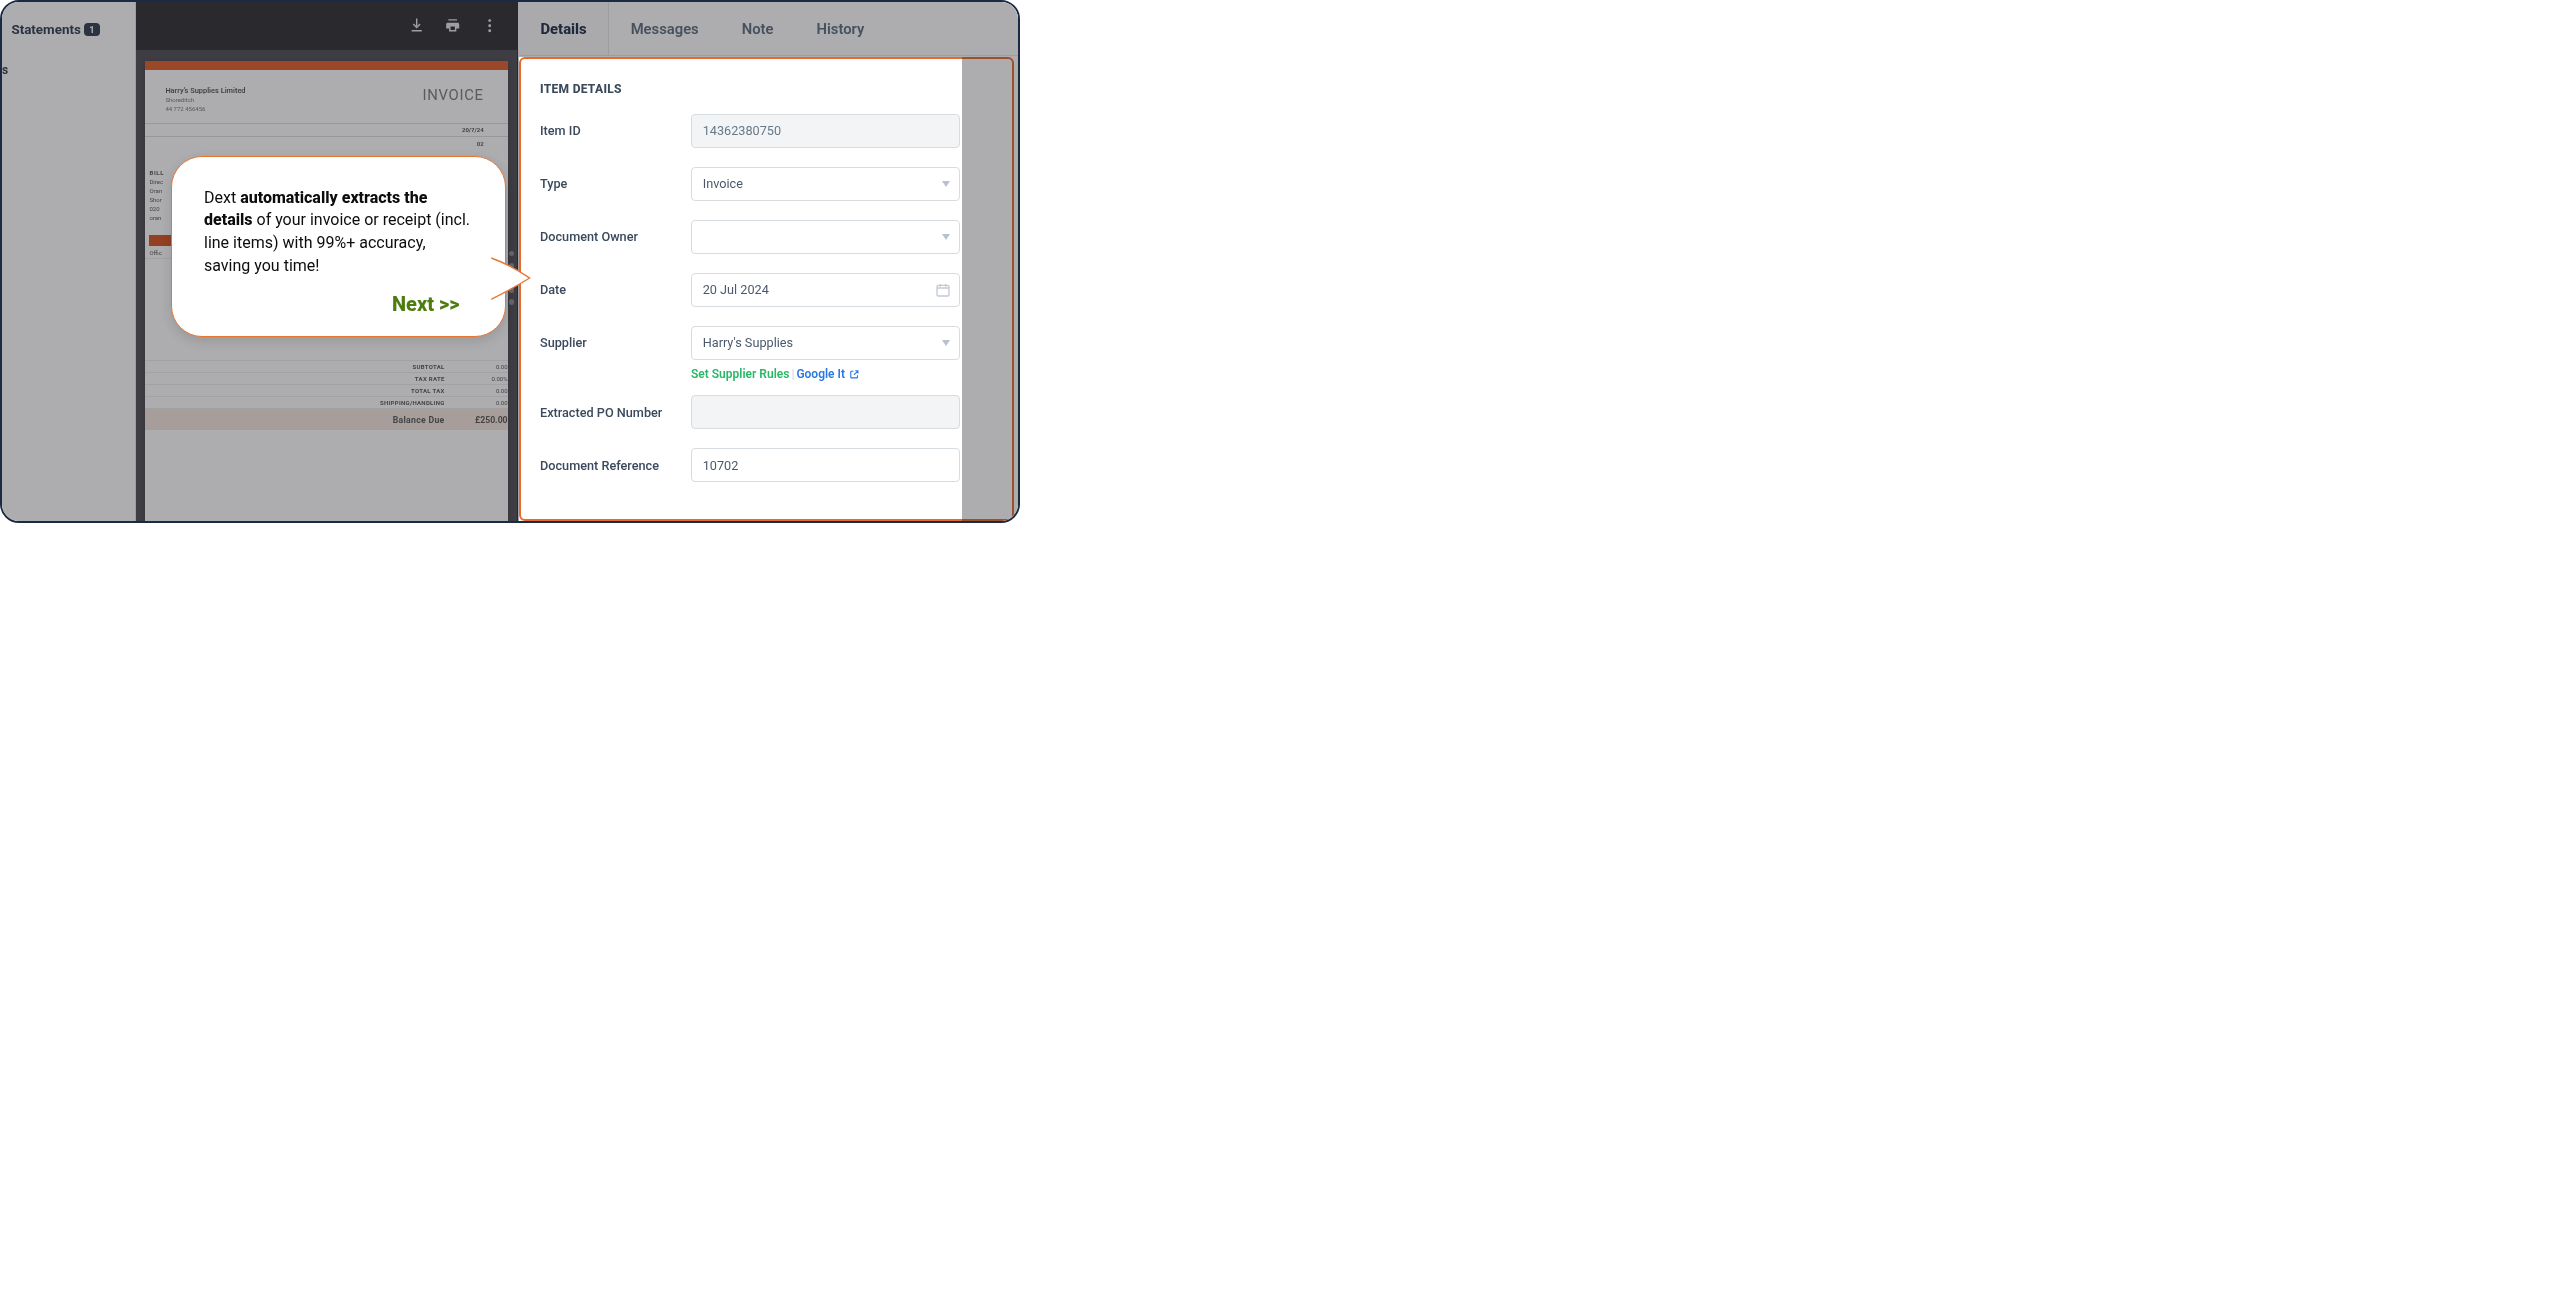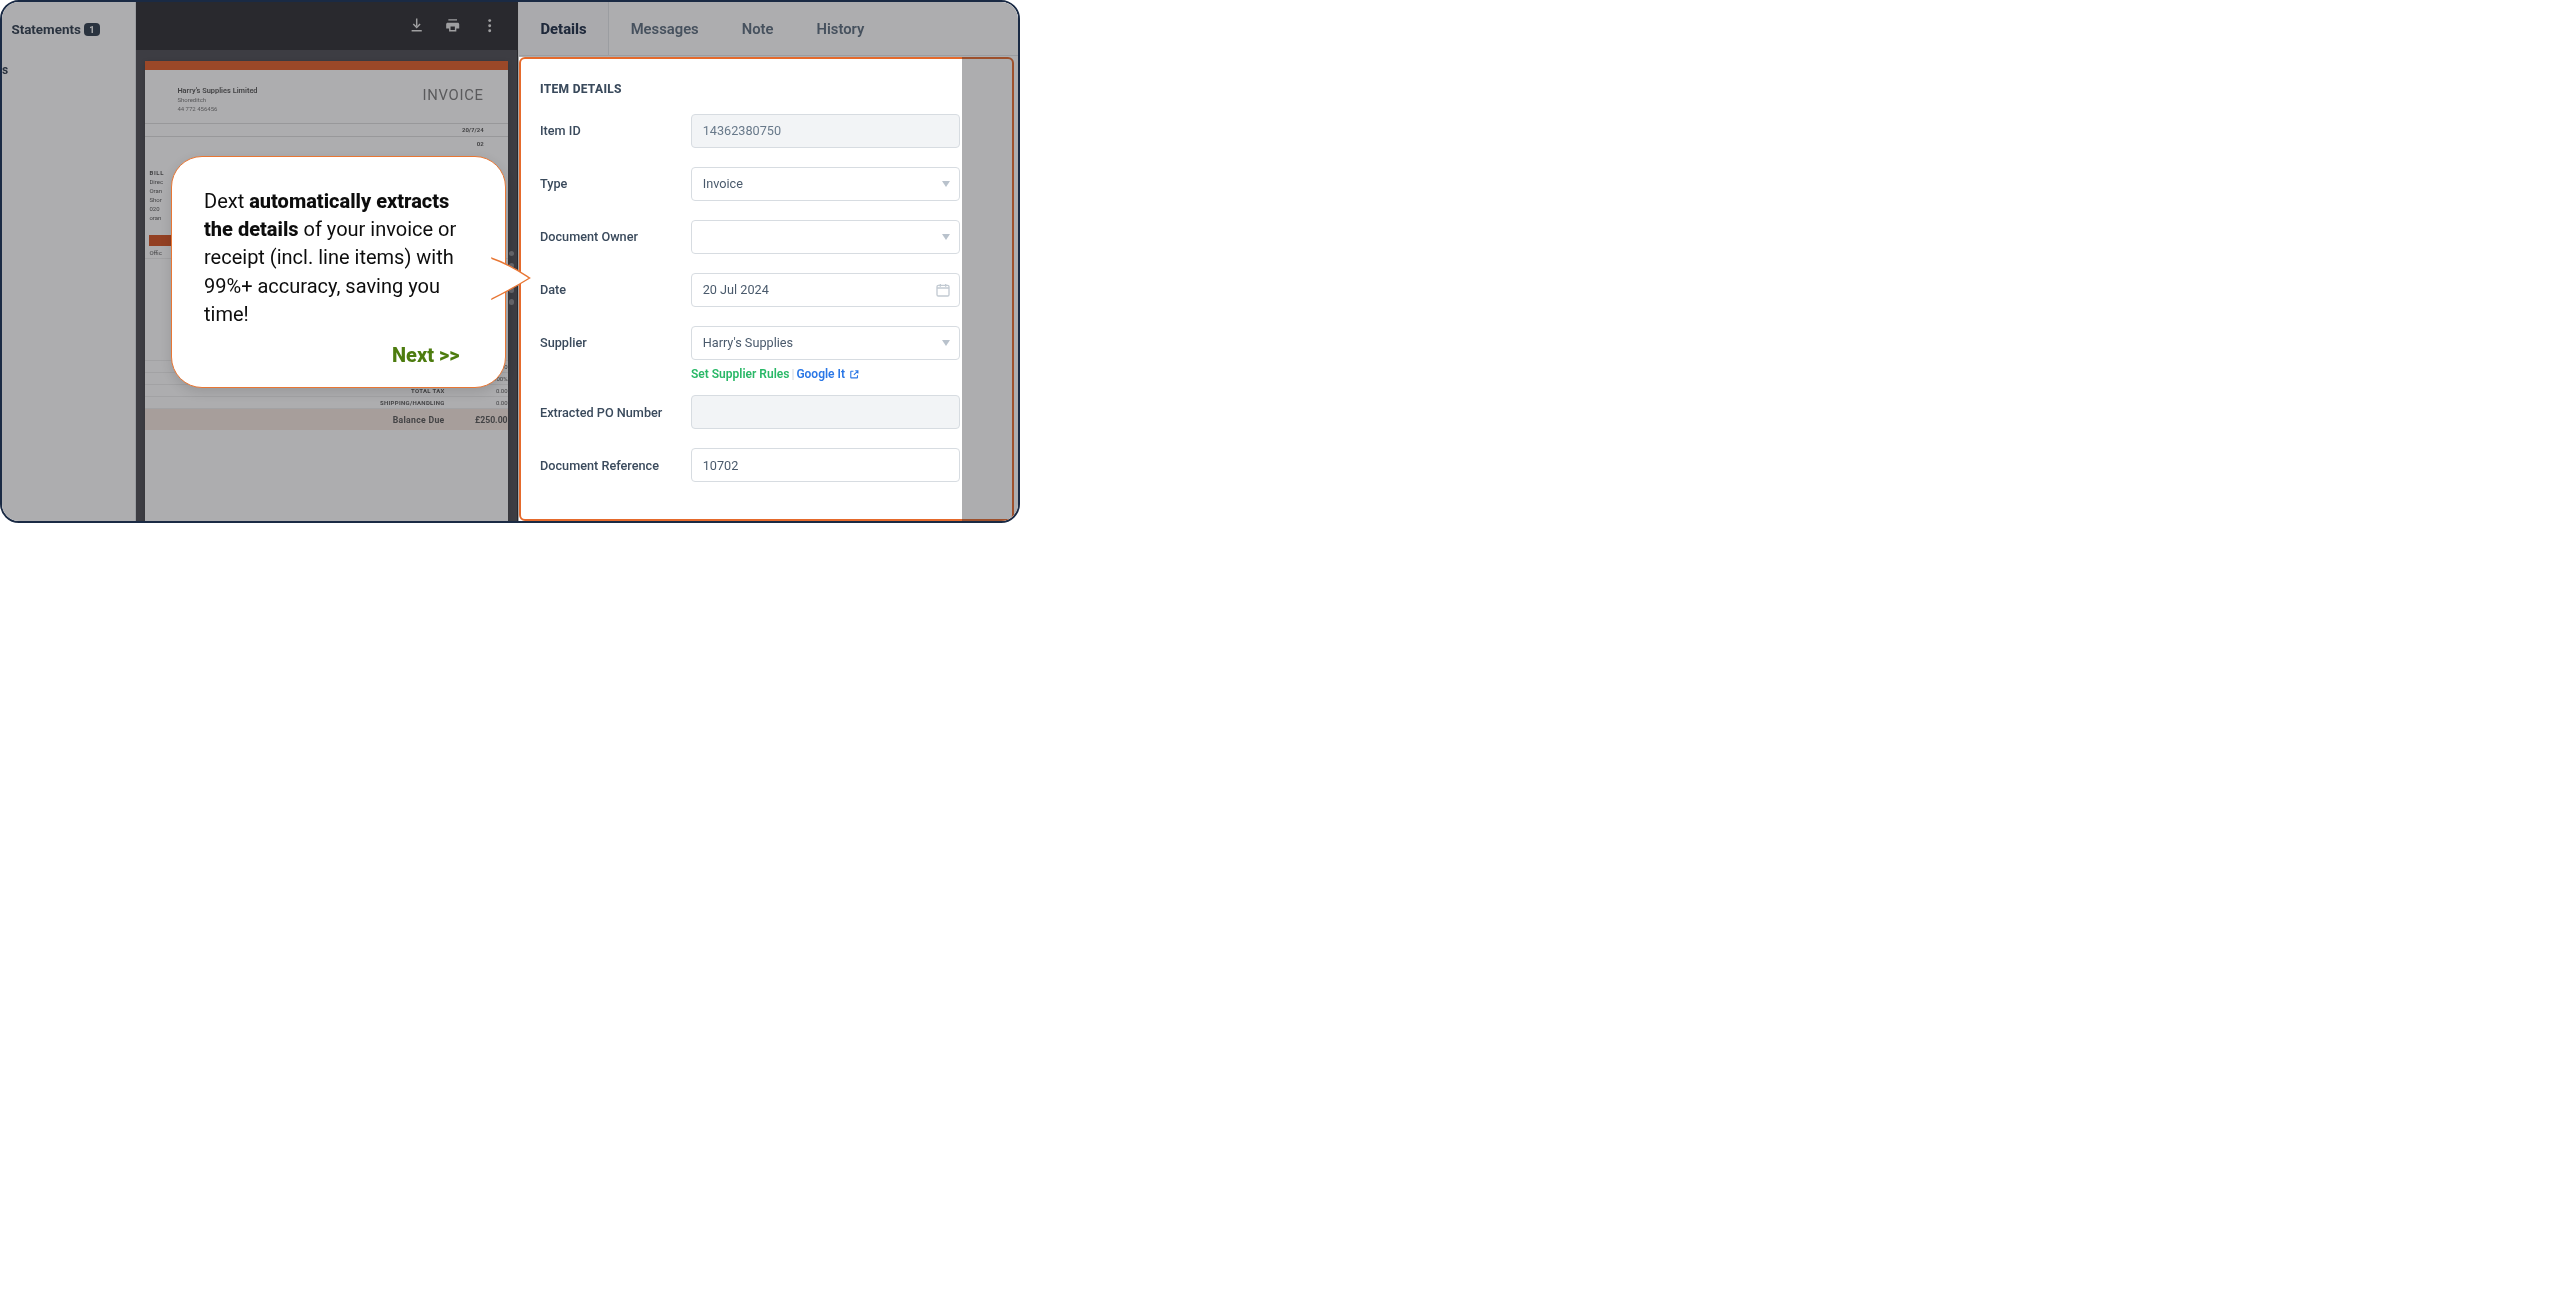--- a/index.html
+++ b/index.html
@@ -91,21 +91,21 @@
     bottom: -13.4px;
     background: #fff;
     box-shadow: 0 1.3px 4px rgba(0,0,0,0.25);
     font-size: 6.7px;
     color: #444;
   }
   .doc-page .orange-bar { height: 9.4px; background: #e25c26; }
   .doc-page .top-row {
     display: flex;
     justify-content: space-between;
-    padding: 16px 24px 4px 32px;
+    padding: 16px 24px 4px 20px;
   }
   .doc-page .sup-block { line-height: 1.4; }
   .doc-page .sup-name { font-size: 7.4px; font-weight: 600; color: #555; }
   .doc-page .sup-line { font-size: 6px; color: #777; }
   .doc-page .inv-title { font-size: 14.8px; font-weight: 400; color: #7a7a7a; letter-spacing: 0.7px; }
   .doc-page .date-line { text-align: right; padding: 2.7px 24px 0 24px; font-size: 6px; font-weight: 700; color: #555; border-top: 0.7px solid #ddd; margin-top: 5.4px; }
   .doc-page .inv-no-line { text-align: right; padding: 2.7px 24px 1.3px 24px; font-size: 6px; font-weight: 700; color: #555; border-top: 0.7px solid #ddd; margin-top: 2.7px;}
   .doc-page .addr-block {
     padding: 20px 24px 0 4px;
     font-size: 6px; color: #555; line-height: 1.5;
@@ -253,21 +253,21 @@
     top: 154px;
     width: 335px;
     background: #ffffff;
     border: 1.3px solid #e87633;
     border-radius: 31px;
     padding: 29.5px 32px 20px 32px;
     box-shadow: 0 4px 12px rgba(0,0,0,0.12);
     z-index: 50;
   }
   .callout p {
-    font-size: 20px;
+    font-size: 16px;
     line-height: 1.42;
     color: #0d0d0d;
     font-weight: 400;
   }
   .callout p b { font-weight: 800; }
   .callout .next {
     display: block;
     text-align: right;
     margin-top: 14.8px;
     font-size: 20px;

